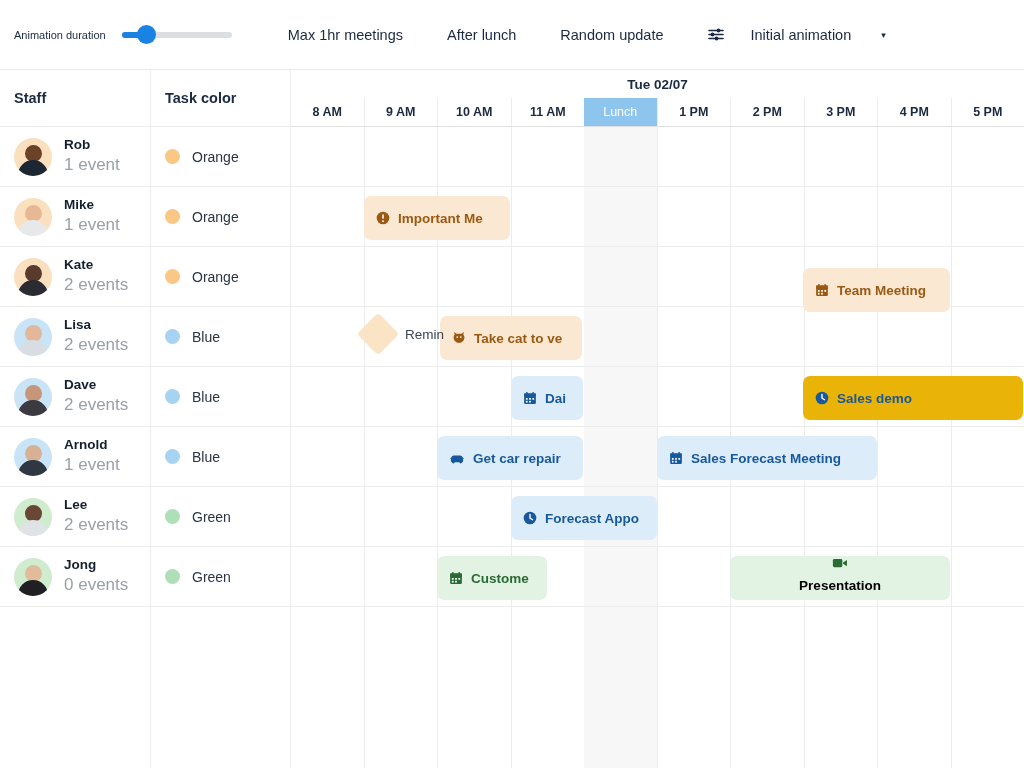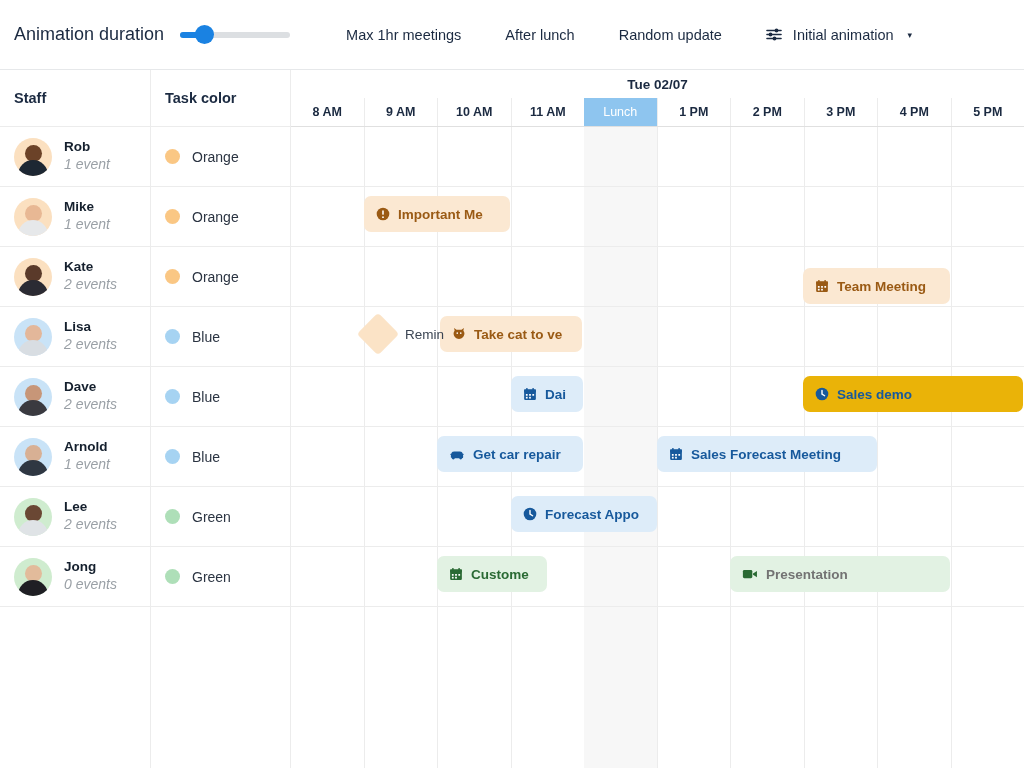--- a/index.html
+++ b/index.html
@@ -15,21 +15,21 @@
   .toolbar {
     height: 70px;
     display: flex;
     align-items: center;
     padding: 0 14px;
     border-bottom: 1px solid #e6e8ea;
     background: #fff;
     gap: 0;
   }
   .tb-label {
-    font-size: 18px;
+    font-size: 11px;
     color: #1b2a41;
     white-space: nowrap;
   }
   .slider {
     position: relative;
     width: 110px;
     height: 20px;
     margin-left: 16px;
     margin-right: 34px;
     display: flex;
@@ -65,21 +65,21 @@
     background: none;
     border: none;
     font-family: inherit;
     padding: 6px 22px;
     cursor: pointer;
     white-space: nowrap;
   }
   .tb-dropdown {
     display: flex;
     align-items: center;
-    gap: 10px;
+    gap: 26px;
     padding: 6px 10px 6px 22px;
     cursor: pointer;
     font-size: 14.5px;
     white-space: nowrap;
     justify-content: flex-end;
   }
   .tb-dropdown .caret {
     font-size: 9px;
     margin-left: 4px;
     color: #1b2a41;
@@ -185,38 +185,38 @@
   }
   .avatar .body {
     position: absolute;
     left: 50%; top: 58%;
     width: 30px; height: 26px;
     margin-left: -15px;
     border-radius: 15px 15px 0 0;
   }
   .staff-txt { display: flex; flex-direction: column; line-height: 1.25; }
   .staff-name { font-size: 13.5px; font-weight: 700; color: #15202e; }
-  .staff-sub  { font-size: 14px; color: #9aa0a6; font-style: italic; }
+  .staff-sub  { font-size: 17px; color: #9aa0a6; }
 
   
   .color-row {
     height: 60px;
     display: flex;
     align-items: center;
     gap: 12px;
     padding-left: 14px;
     border-bottom: 1px solid #ececec;
   }
   .dot { width: 15px; height: 15px; border-radius: 50%; flex: 0 0 15px; }
   .color-name { font-size: 14px; color: #2b3442; }
 
   
   .event {
     position: absolute;
-    height: 36px;
+    height: 44px;
     border-radius: 7px;
     display: flex;
     align-items: center;
     gap: 8px;
     padding: 0 12px;
     font-size: 13.5px;
     font-weight: 600;
     overflow: hidden;
     white-space: nowrap;
     cursor: pointer;
@@ -548,21 +548,21 @@
             <rect x="10.7" y="1" width="1.7" height="3.2" rx=".8" fill="#2a6a34"></rect>
             <rect x="3.3" y="8" width="2" height="2" fill="#fff"></rect>
             <rect x="7" y="8" width="2" height="2" fill="#fff"></rect>
             <rect x="10.7" y="8" width="2" height="2" fill="#fff"></rect>
             <rect x="3.3" y="11.2" width="2" height="2" fill="#fff"></rect>
             <rect x="7" y="11.2" width="2" height="2" fill="#fff"></rect>
           </svg>
         </span>
      <span class="ev-label">Custome</span>
       </div>
-      <div class="event" style="left: 730px; width: 220px; top: 486px; background: rgb(226, 242, 227); color: #737373;">
+      <div class="event" style="left: 730px; width: 220px; top: 486px; background: rgb(226, 242, 227); color: #000000; flex-direction: column;">
         <span>
           <svg class="ev-ico" width="16" height="14" viewBox="0 0 18 14">
             <rect x="1" y="2.4" width="10.6" height="9.4" rx="1.6" fill="#2a6a34"></rect>
             <path d="M12.4 6.4 16.8 3.5v7.2l-4.4-2.9z" fill="#2a6a34"></path>
           </svg>
         </span>
      <span class="ev-label">Presentation</span>
       </div>
       <div class="milestone" style="left: 363px; top: 249px;">
         <span class="diamond"></span>

